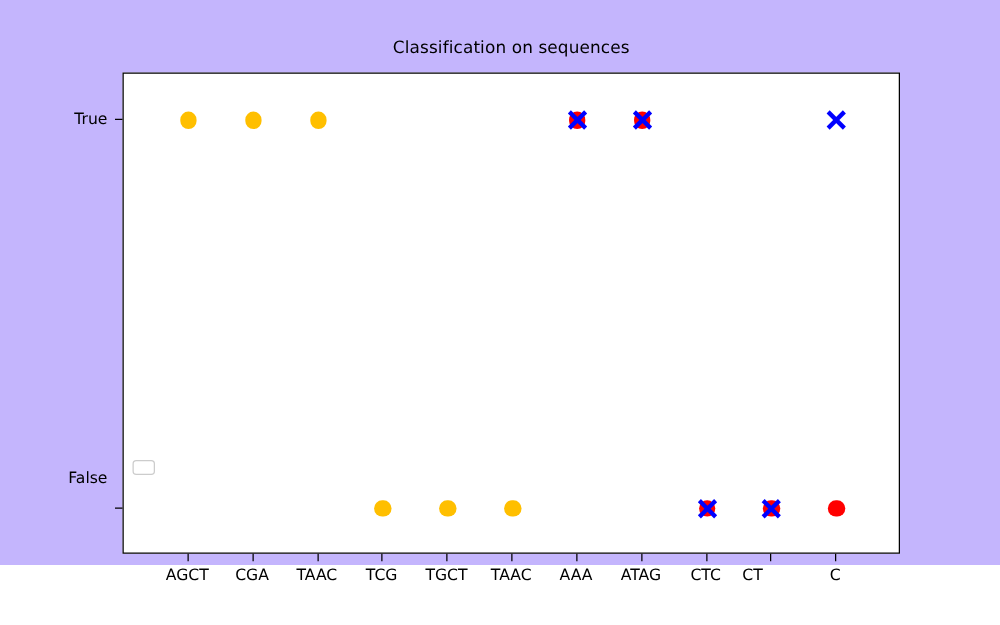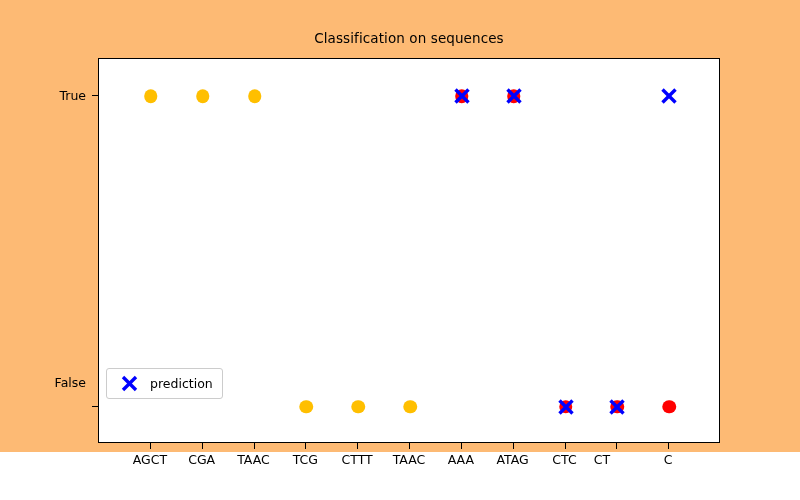--- a/index.html
+++ b/index.html
@@ -10,21 +10,21 @@
   body {
     width: 800px;
     height: 500px;
     font-family: "DejaVu Sans", sans-serif;
     overflow: hidden;
   }
   #figure {
     position: relative;
     width: 800px;
     height: 452px;
-    background: #fdba74;
+    background: #c4b5fd;
   }
   #chart-title {
     position: absolute;
     left: 98px;
     top: 30px;
     width: 622px;
     text-align: center;
     font-size: 13.5px;
     color: #000000;
     letter-spacing: 0.1px;
@@ -188,40 +188,31 @@
       <div class="y-tick-label" style="top: 95.2581px;">True</div>
       <div class="x-tick-mark" style="left: 149.833px;"></div>
       <div class="x-tick-label" style="left: 149.833px;">AGCT</div>
       <div class="x-tick-mark" style="left: 201.667px;"></div>
       <div class="x-tick-label" style="left: 201.667px;">CGA</div>
       <div class="x-tick-mark" style="left: 253.5px;"></div>
       <div class="x-tick-label" style="left: 253.5px;">TAAC</div>
       <div class="x-tick-mark" style="left: 305.333px;"></div>
       <div class="x-tick-label" style="left: 305.333px;">TCG</div>
       <div class="x-tick-mark" style="left: 357.167px;"></div>
-      <div class="x-tick-label" style="left: 357.167px;">CTTT</div>
+      <div class="x-tick-label" style="left: 357.167px;">TGCT</div>
       <div class="x-tick-mark" style="left: 409px;"></div>
       <div class="x-tick-label" style="left: 409px;">TAAC</div>
       <div class="x-tick-mark" style="left: 460.833px;"></div>
       <div class="x-tick-label" style="left: 460.833px;">AAA</div>
       <div class="x-tick-mark" style="left: 512.667px;"></div>
       <div class="x-tick-label" style="left: 512.667px;">ATAG</div>
       <div class="x-tick-mark" style="left: 564.5px;"></div>
       <div class="x-tick-label" style="left: 564.5px;">CTC</div>
       <div class="x-tick-mark" style="left: 616.333px;"></div>
       <div class="x-tick-label" style="left: 602px;">CT</div>
       <div class="x-tick-mark" style="left: 668.167px;"></div>
       <div class="x-tick-label" style="left: 668.167px;">C</div>
     </div>
 
   <div id="legend">
-      <div class="legend-row">
-        <span class="legend-glyph">
-          <svg width="17" height="17" viewBox="0 0 17 17">
-            <line x1="2" y1="2" x2="15" y2="15" stroke="#0000FF" stroke-width="3.4" stroke-linecap="butt"></line>
-            <line x1="15" y1="2" x2="2" y2="15" stroke="#0000FF" stroke-width="3.4" stroke-linecap="butt"></line>
-          </svg>
-        </span>
-        <span class="legend-label">prediction</span>
-      </div>
     </div>
 
 </div>
 
 </body></html>

